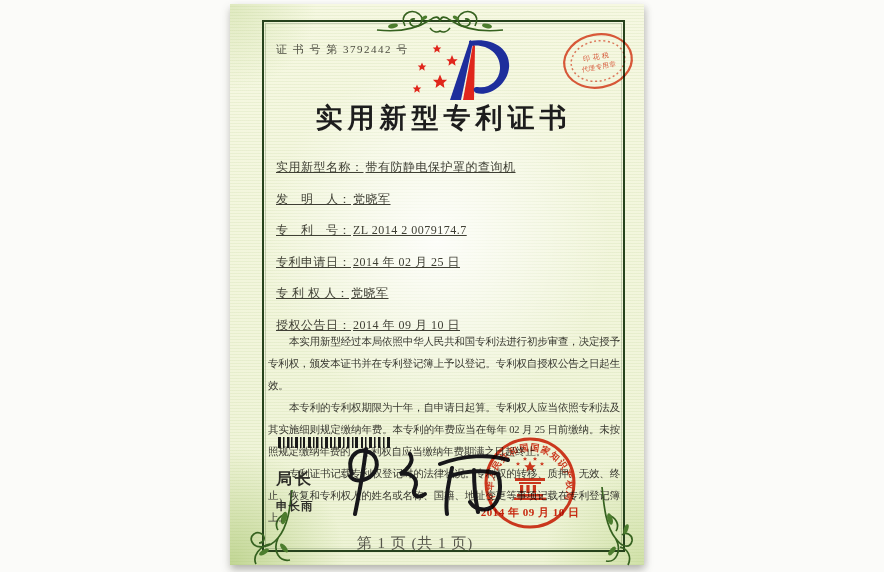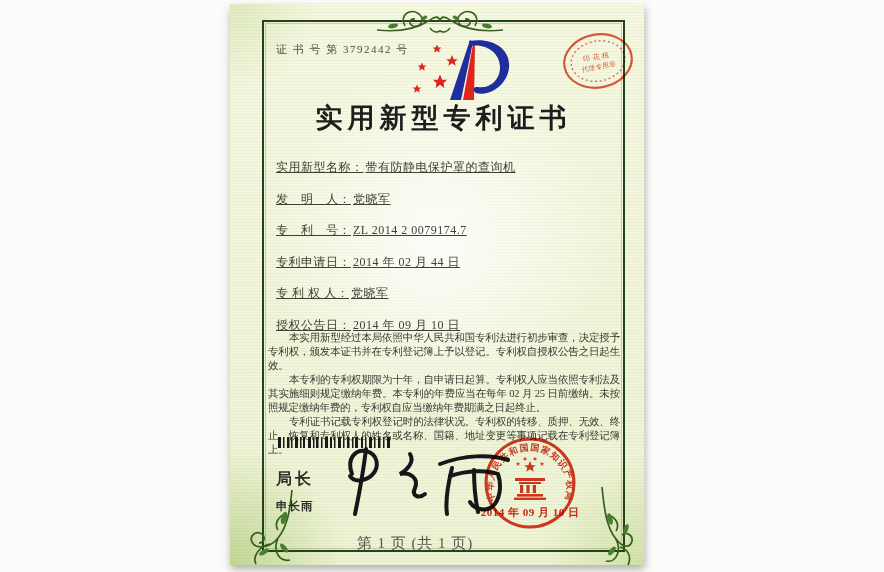--- a/index.html
+++ b/index.html
@@ -38,21 +38,21 @@
   .logo { position:absolute; left:170px; top:32px; width:120px; height:76px; }
   .title { position:absolute; left:32px; top:96px; width:363px; text-align:center;
            font-size:27px; font-weight:bold; letter-spacing:5px; color:#1d1d1d; }
 
   .fields { position:absolute; left:46px; top:148px; width:336px; }
   .field  { height:31.5px; display:flex; align-items:center; font-size:12px;
             color:#3f3f34; letter-spacing:.5px; white-space:nowrap;text-decoration:underline; }
   .field .lab { margin-right:2px; }
 
   .body-text { position:absolute; left:38px; top:327px; width:352px;
-               font-size:10.5px; line-height:14px; color:#383830;
+               font-size:10.5px; line-height:22px; color:#383830;
                text-align:justify; letter-spacing:-.2px; }
   .body-text p { text-indent:2em; margin:0; }
 
   .barcode { position:absolute; left:48px; top:433px; width:115px; height:11px; }
 
   .signoff-title { position:absolute; left:46px; top:465px; font-size:16px;
                    font-weight:bold; letter-spacing:3px; color:#2e2e28;
                    font-family:Liberation Sans, sans-serif; }
   .signoff-name  { position:absolute; left:46px; top:495px; font-size:11.5px;
                    font-weight:bold; letter-spacing:1px; color:#2e2e28;
@@ -155,21 +155,21 @@
       <div class="field">
         <span class="lab">发　明　人：</span>
         <span class="val">党晓军</span>
       </div>
       <div class="field">
         <span class="lab">专　利　号：</span>
         <span class="val">ZL 2014 2 0079174.7</span>
       </div>
       <div class="field">
         <span class="lab">专利申请日：</span>
-        <span class="val">2014 年 02 月 44 日</span>
+        <span class="val">2014 年 02 月 25 日</span>
       </div>
       <div class="field">
         <span class="lab">专 利 权 人：</span>
         <span class="val">党晓军</span>
       </div>
       <div class="field">
         <span class="lab">授权公告日：</span>
         <span class="val">2014 年 09 月 10 日</span>
       </div>
     </div>

